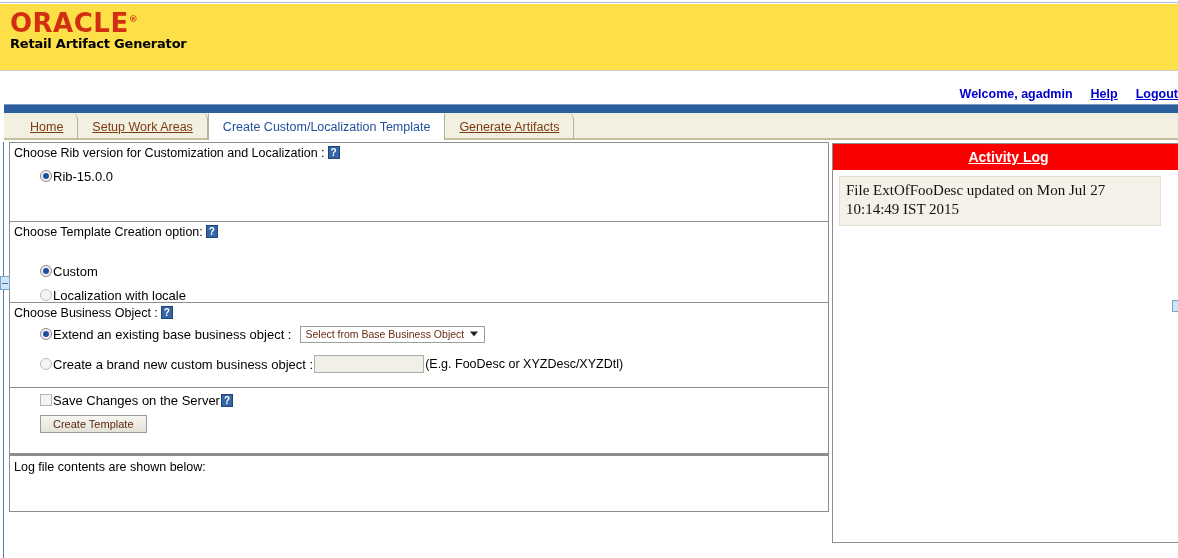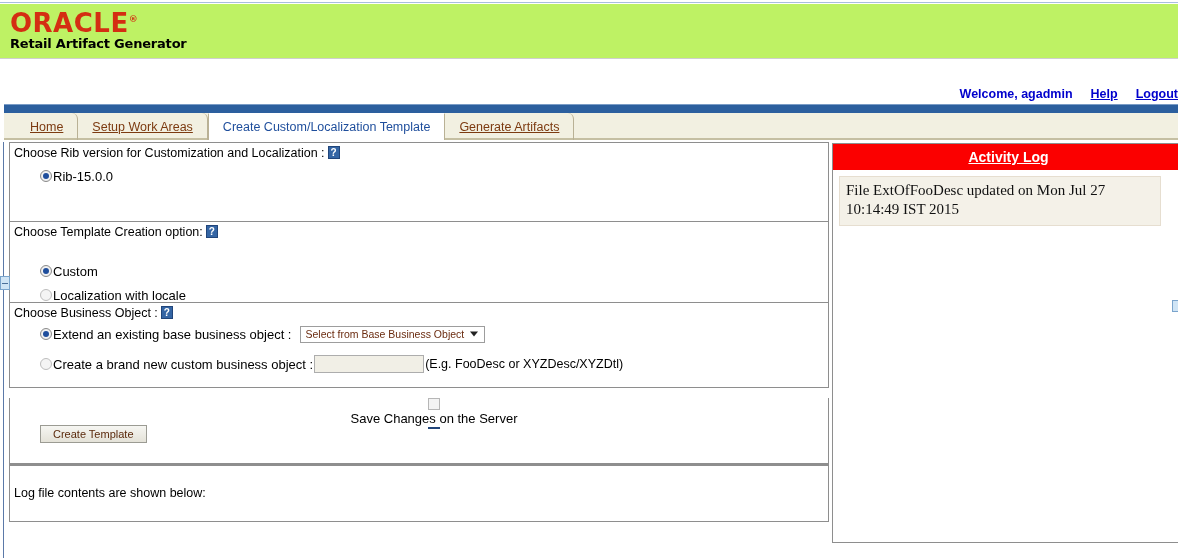--- a/index.html
+++ b/index.html
@@ -26,22 +26,22 @@
     border-bottom: 1px solid #a9bede;
     box-sizing: border-box;
   }
 
   
   .brand {
     position: absolute;
     top: 4px;
     left: 0;
     width: 1178px;
-    height: 55px;
-    background: #bef264;
+    height: 67px;
+    background: #fde047;
     border-bottom: 1px solid #cfcfcf;
     box-sizing: border-box;
   }
   .oracle-logo {
     position: absolute;
     top: 2px;
     left: 10px;
     font-family: "DejaVu Sans", sans-serif;
     font-size: 26px;
     font-weight: bold;
@@ -352,21 +352,21 @@
   }
 
   .logbar {
     border: 1px solid #8e8e8e;
     border-top: 2px solid #8e8e8e;
     height: 58px;
     box-sizing: border-box;
     background: #ffffff;
     font-size: 12.5px;
     color: #000000;
-    padding: 20px 0 0 4px;
+    padding: 4px 0 0 4px;
   }
 
   
   .activity {
     position: absolute;
     top: 1px;
     left: 828px;
     width: 352px;
     height: 400px;
     border: 1px solid #8e8e8e;
@@ -492,21 +492,21 @@
         </div>
         <div class="opt-row" style="margin-top:6px;">
           <span class="radio dim"></span>
           <span>Create a brand new custom business object :</span>
           <span class="txtbox"></span>
           <span class="hint">(E.g. FooDesc or XYZDesc/XYZDtl)</span>
         </div>
       </div>
 
       <div class="panel" style="height:66px;">
-        <div class="opt-row" style="margin-top:10px;flex-direction:column;">
+        <div class="opt-row" style="margin-top:0;">
           <span class="checkbox"></span>
           <span>Save Changes on the Server</span>
           <span class="help-icon"></span>
         </div>
         <div class="btn">Create Template</div>
       </div>
 
       <div class="logbar">
         <span>Log file contents are shown below:</span>
       </div>

